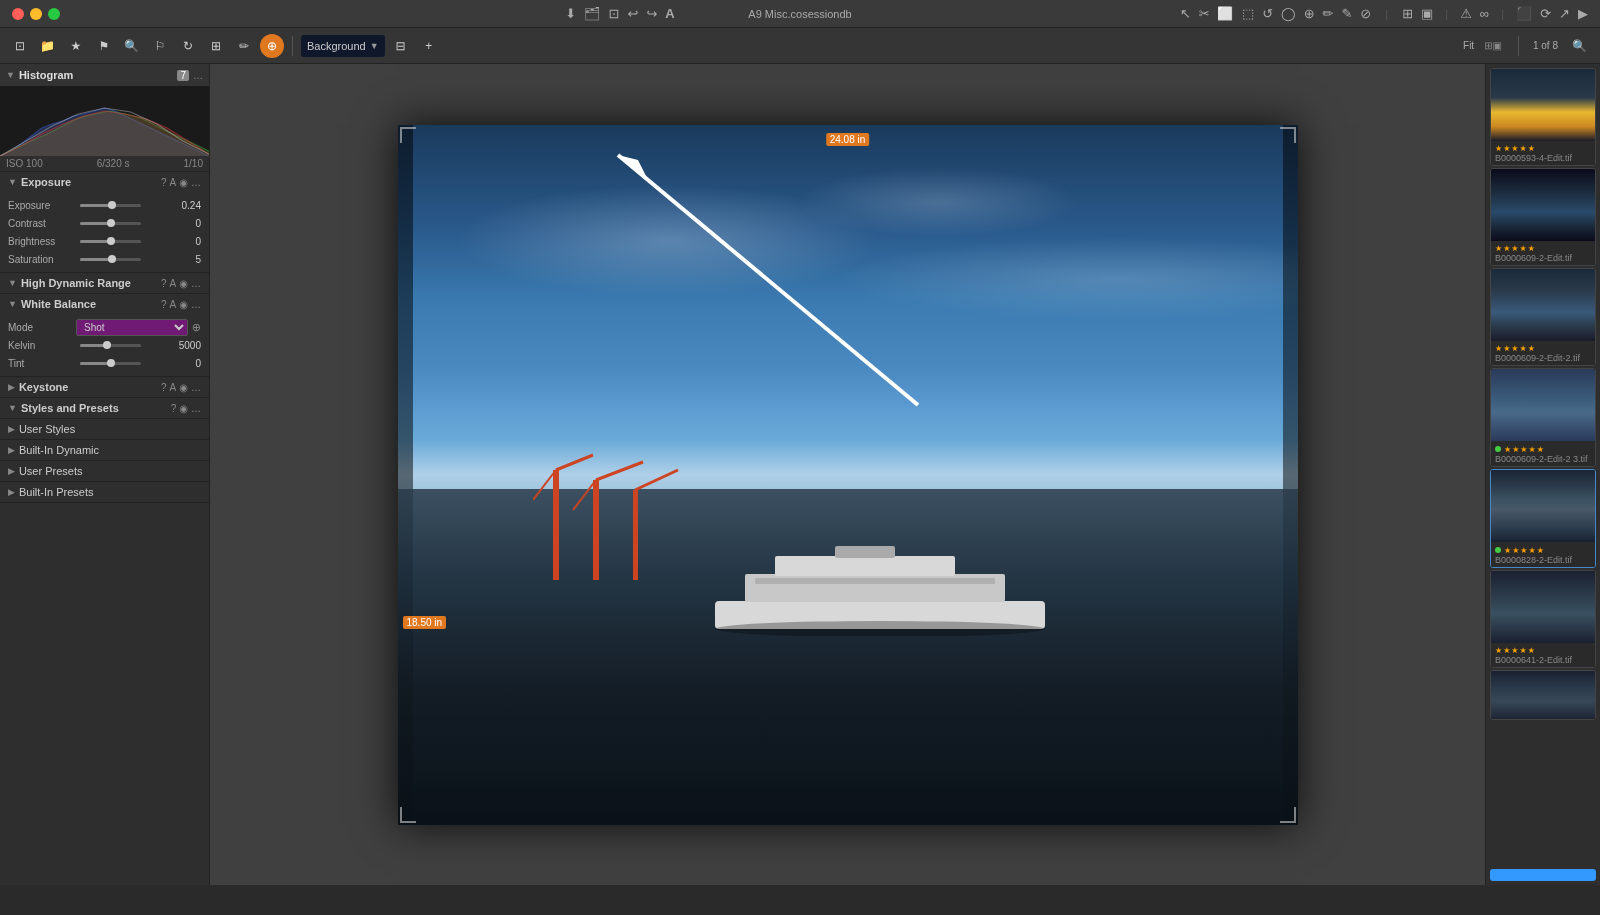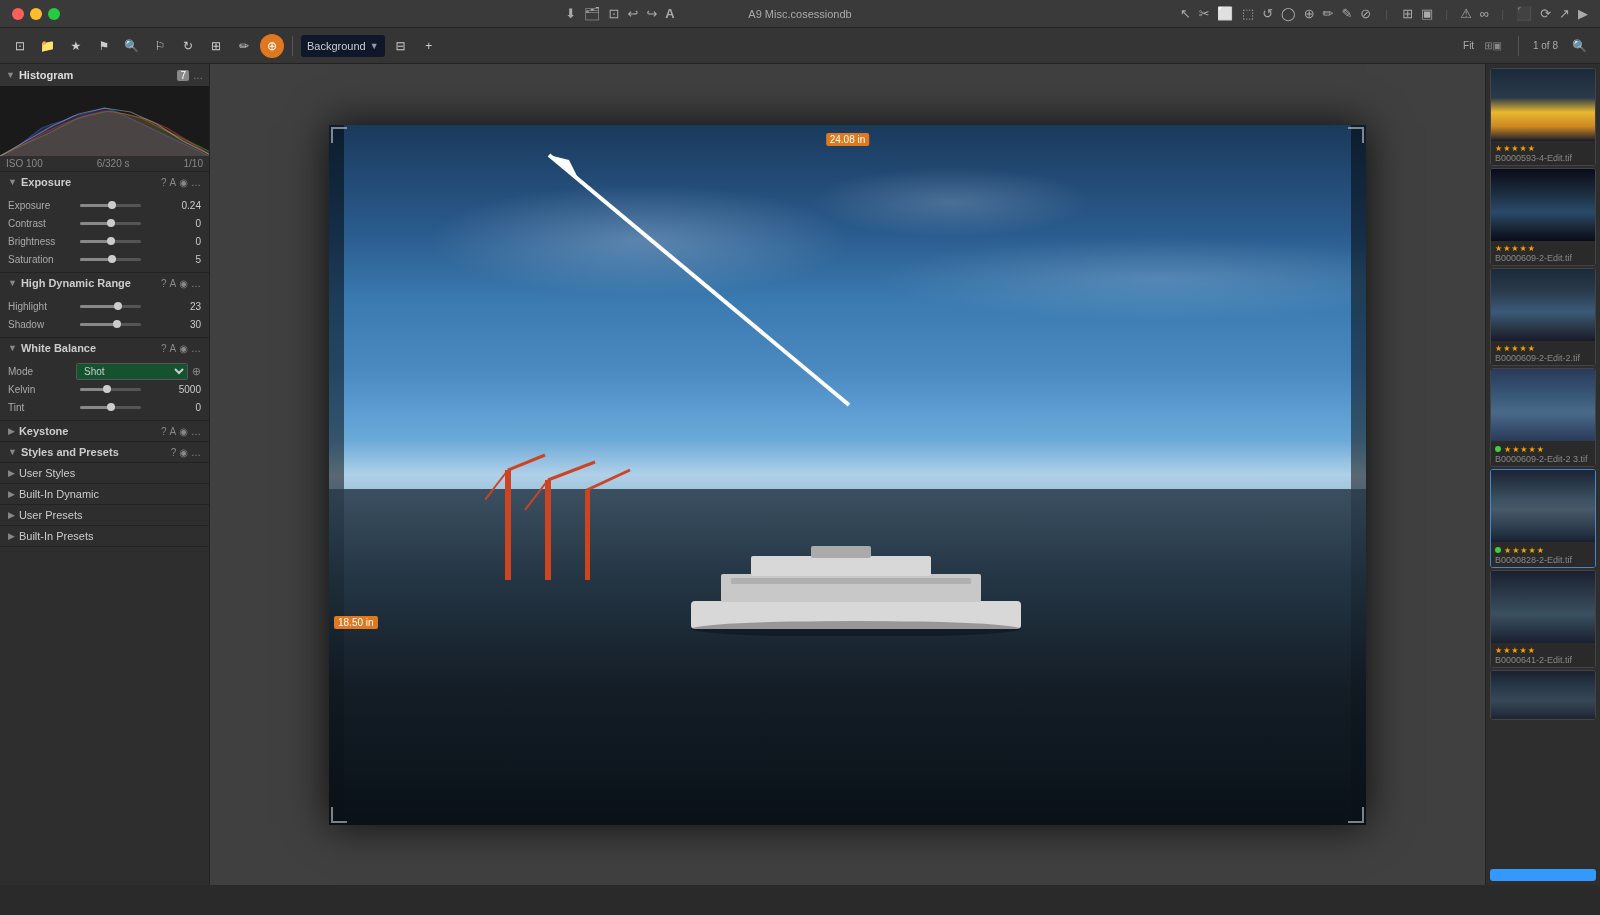--- a/index.html
+++ b/index.html
@@ -246,21 +246,21 @@
     }
     .wb-label {
       width: 68px;
       font-size: 10px;
       color: #aaa;
     }
     .wb-select {
       flex: 1;
       font-size: 10px;
       color: #ccc;
-      background: #14532d;
+      background: #701a75;
       border: 1px solid #555;
       border-radius: 2px;
       padding: 1px 3px;
       cursor: pointer;
     }
     .wb-icon {
       margin-left: 4px;
       color: #888;
       cursor: pointer;
       font-size: 11px;
@@ -298,21 +298,21 @@
       display: flex;
       align-items: center;
       justify-content: center;
       position: relative;
       overflow: hidden;
     }
 
     
     .photo-container {
       position: relative;
-      width: 1037px;
+      width: 900px;
       height: 700px;
       box-shadow: 0 0 40px rgba(0,0,0,0.8);
       padding-left: 12px;
     }
 
     .photo-bg {
       width: 100%;
       height: 100%;
       background: linear-gradient(
         180deg,
@@ -627,38 +627,20 @@
       <div class="section-header-row">
         <span style="font-size:9px;color:#888;margin-right:4px;">▼</span>
         <span class="section-name">High Dynamic Range</span>
         <div class="section-controls">
           <span class="sc-btn">?</span>
           <span class="sc-btn">A</span>
           <span class="sc-btn">◉</span>
           <span class="sc-btn">…</span>
         </div>
       </div>
-      <div class="section-content">
-        <div class="slider-row">
-          <span class="slider-label">Highlight</span>
-          <div class="slider-track">
-            <div class="slider-fill" style="width:62%"></div>
-            <div class="slider-thumb" style="left:62%"></div>
-          </div>
-          <span class="slider-value">23</span>
-        </div>
-        <div class="slider-row">
-          <span class="slider-label">Shadow</span>
-          <div class="slider-track">
-            <div class="slider-fill" style="width:60%"></div>
-            <div class="slider-thumb" style="left:60%"></div>
-          </div>
-          <span class="slider-value">30</span>
-        </div>
-      </div>
     </div>
 
     <div class="panel-section">
       <div class="section-header-row">
         <span style="font-size:9px;color:#888;margin-right:4px;">▼</span>
         <span class="section-name">White Balance</span>
         <div class="section-controls">
           <span class="sc-btn">?</span>
           <span class="sc-btn">A</span>
           <span class="sc-btn">◉</span>

